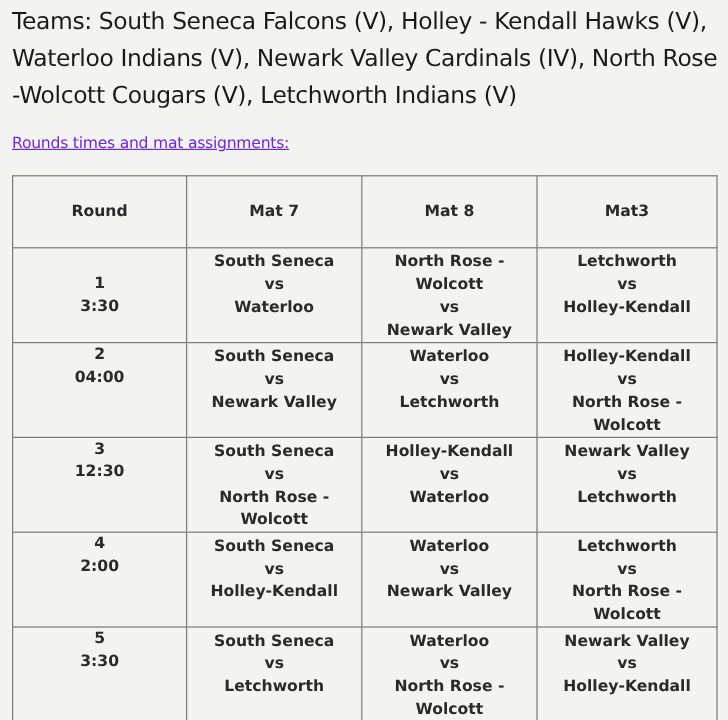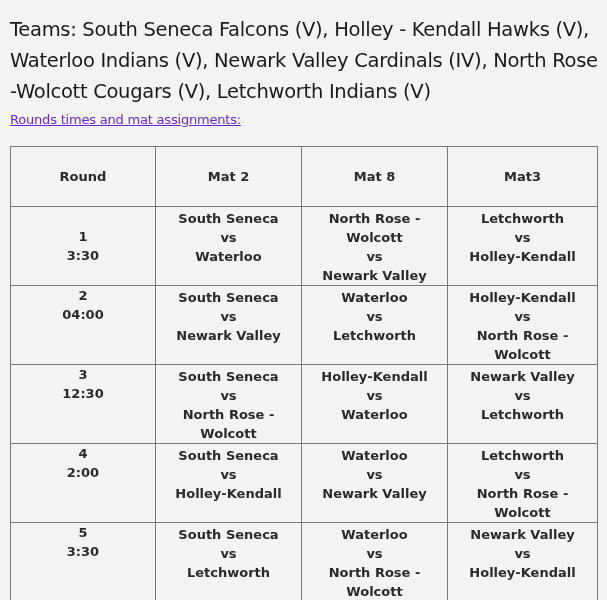--- a/index.html
+++ b/index.html
@@ -4,21 +4,21 @@
 <style>
   html, body { margin: 0; padding: 0; }
   body {
     width: 607px; height: 600px; overflow: hidden;
     background: #f3f3f2;
     font-family: "DejaVu Sans", sans-serif;
     color: #1c1c1c;
     position: relative;
   }
   .teams {
-    position: absolute; left: 10px; top: 14px; width: 595px;
+    position: absolute; left: 10px; top: 2px; width: 595px;
     font-size: 19.5px; line-height: 31px; letter-spacing: -0.3px;
     color: #1a1a1a;
   }
   .subhead {
     position: absolute; left: 10px; top: 112px;
     font-size: 13px; text-decoration: underline; letter-spacing: -0.2px;
     color: #6d28d9;
   }
   table.sched {
     position: absolute; left: 10px; top: 146px;
@@ -52,21 +52,21 @@
 <table class="sched">
   <colgroup>
       <col class="c0">
       <col class="c1">
       <col class="c2">
       <col class="c3">
     </colgroup>
   <thead>
     <tr>
       <th>Round</th>
-      <th>Mat 2</th>
+      <th>Mat 7</th>
       <th>Mat 8</th>
       <th>Mat3</th>
     </tr>
   </thead>
   <tbody id="sched-body">
       <tr class="r1">
         <td>
           <div class="cell round-cell">
             <span class="line">1</span>
             <span class="line">3:30</span>

